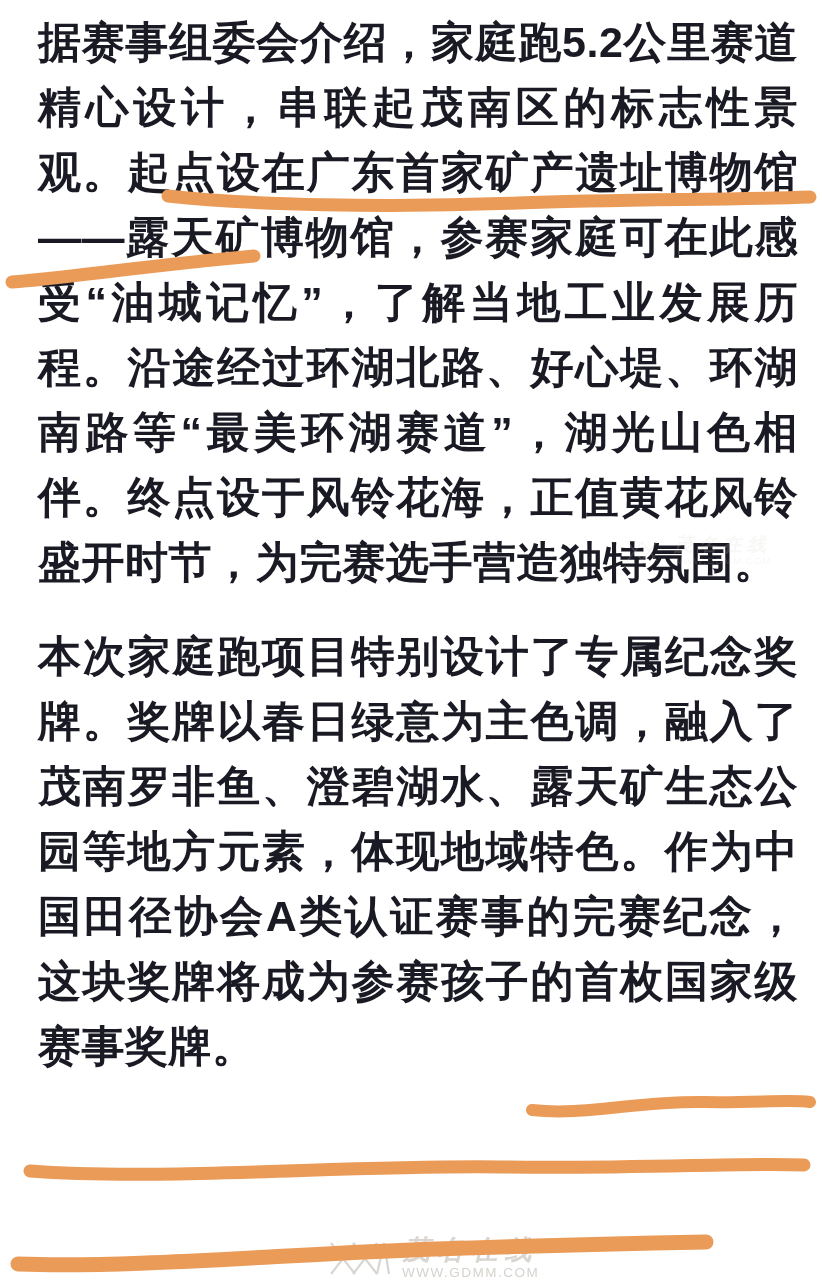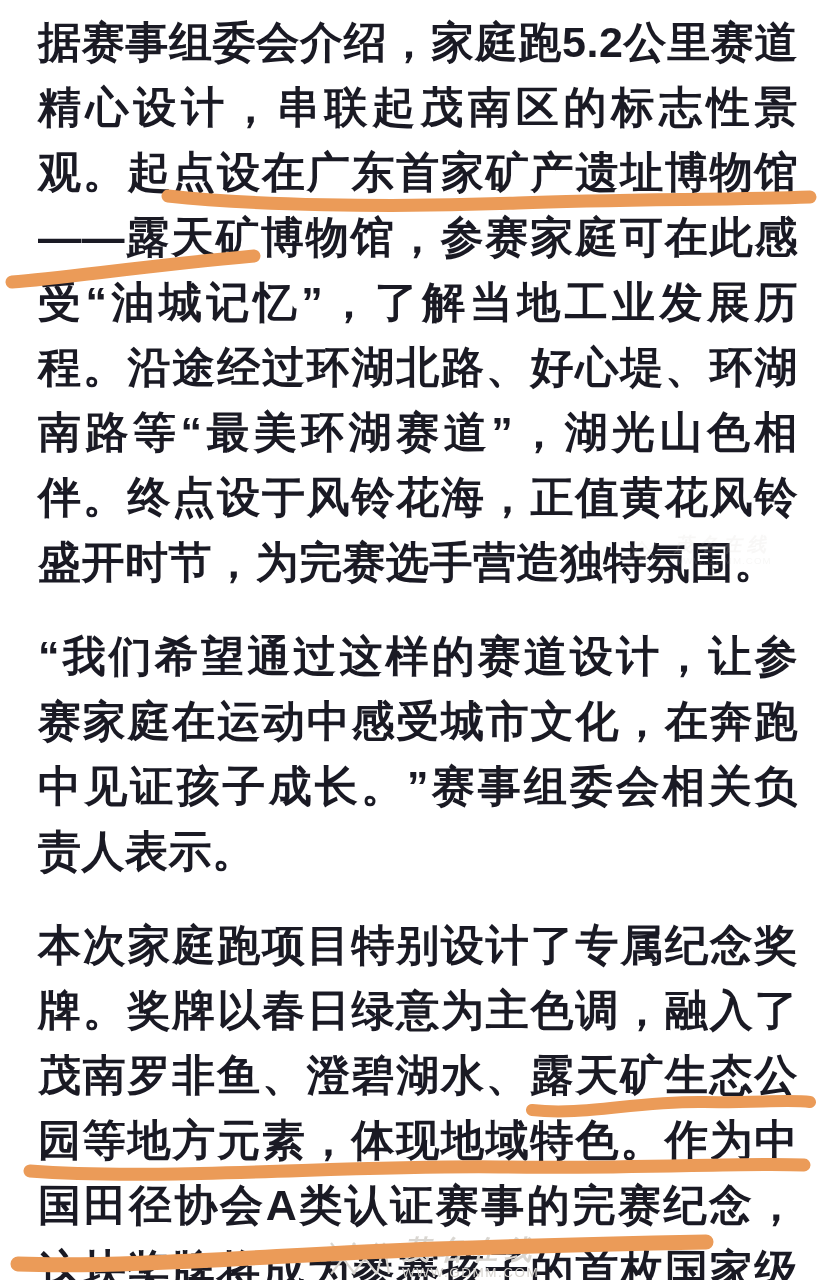--- a/index.html
+++ b/index.html
@@ -76,21 +76,20 @@
   .watermark-mid { left: 624px; top: 534px; opacity: 0.18; transform: scale(0.72); transform-origin: top left; }
   .wm-logo path { fill: none; stroke: #d9d6d1; stroke-width: 2.2; }
 </style>
 </head>
 <body>
 
 <div class="page">
 
   <div class="article">
     <p>据赛事组委会介绍，家庭跑5.2公里赛道精心设计，串联起茂南区的标志性景观。起点设在广东首家矿产遗址博物馆——露天矿博物馆，参赛家庭可在此感受“油城记忆”，了解当地工业发展历程。沿途经过环湖北路、好心堤、环湖南路等“最美环湖赛道”，湖光山色相伴。终点设于风铃花海，正值黄花风铃盛开时节，为完赛选手营造独特氛围。</p>
-    <p>“我们希望通过这样的赛道设计，让参赛家庭在运动中感受城市文化，在奔跑中见证孩子成长。”赛事组委会相关负责人表示。</p>
     <p>本次家庭跑项目特别设计了专属纪念奖牌。奖牌以春日绿意为主色调，融入了茂南罗非鱼、澄碧湖水、露天矿生态公园等地方元素，体现地域特色。作为中国田径协会A类认证赛事的完赛纪念，这块奖牌将成为参赛孩子的首枚国家级赛事奖牌。</p>
   </div>
 
   <svg class="underline-svg" style="left:158px; top:183px;" width="662" height="32" viewBox="0 0 662 32">
     <path d="M10 13 C 90 22, 230 25, 360 20 C 460 16, 570 17, 652 14" stroke-width="13"></path>
   </svg>
 
   <svg class="underline-svg" style="left:4px; top:246px;" width="258" height="44" viewBox="0 0 258 44">
     <path d="M8 36 C 60 32, 140 20, 250 10" stroke-width="13"></path>
   </svg>

